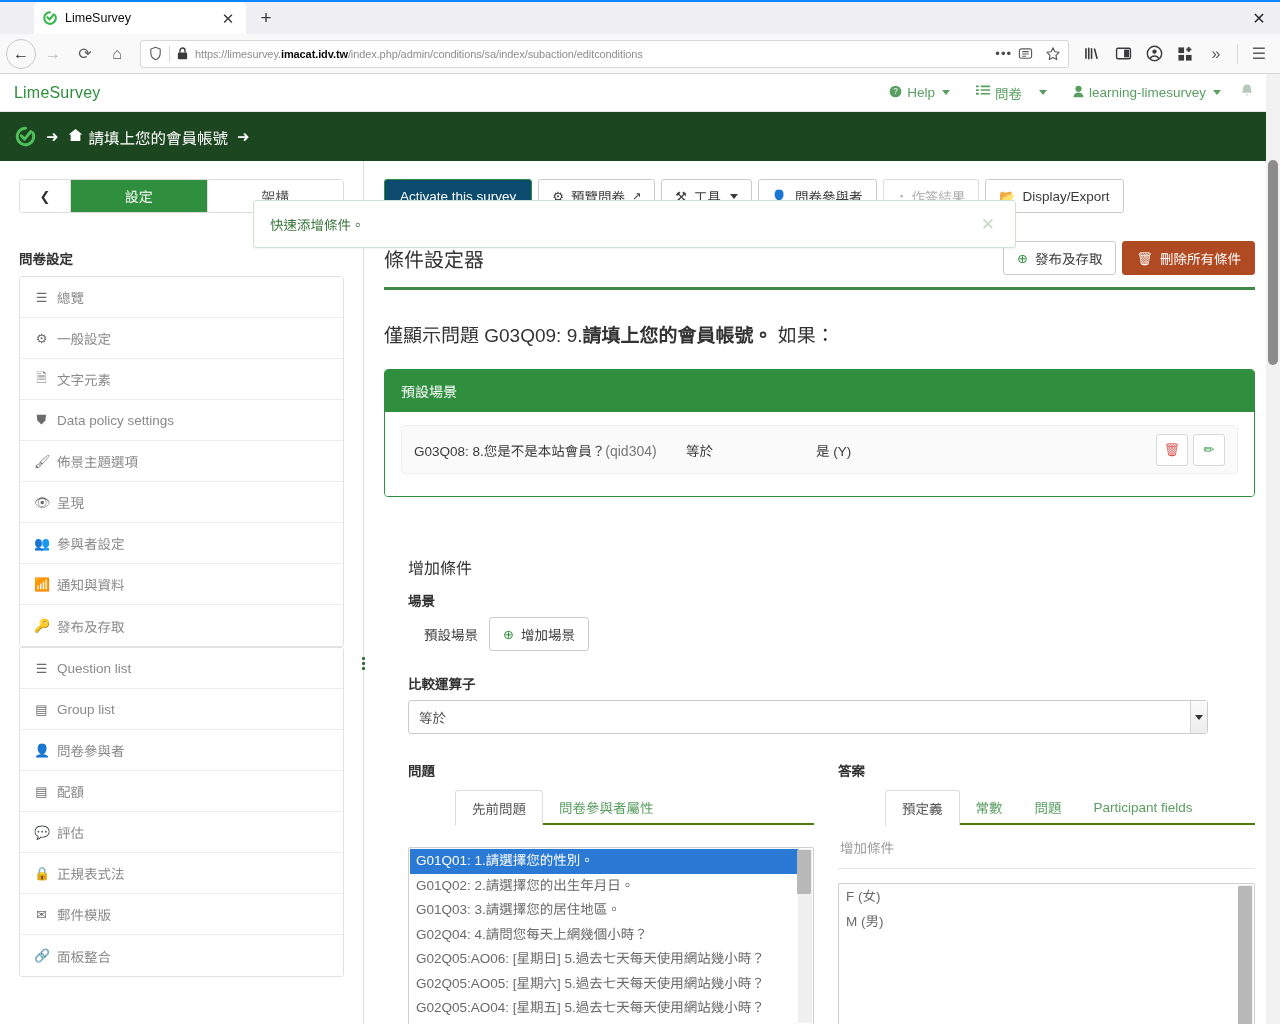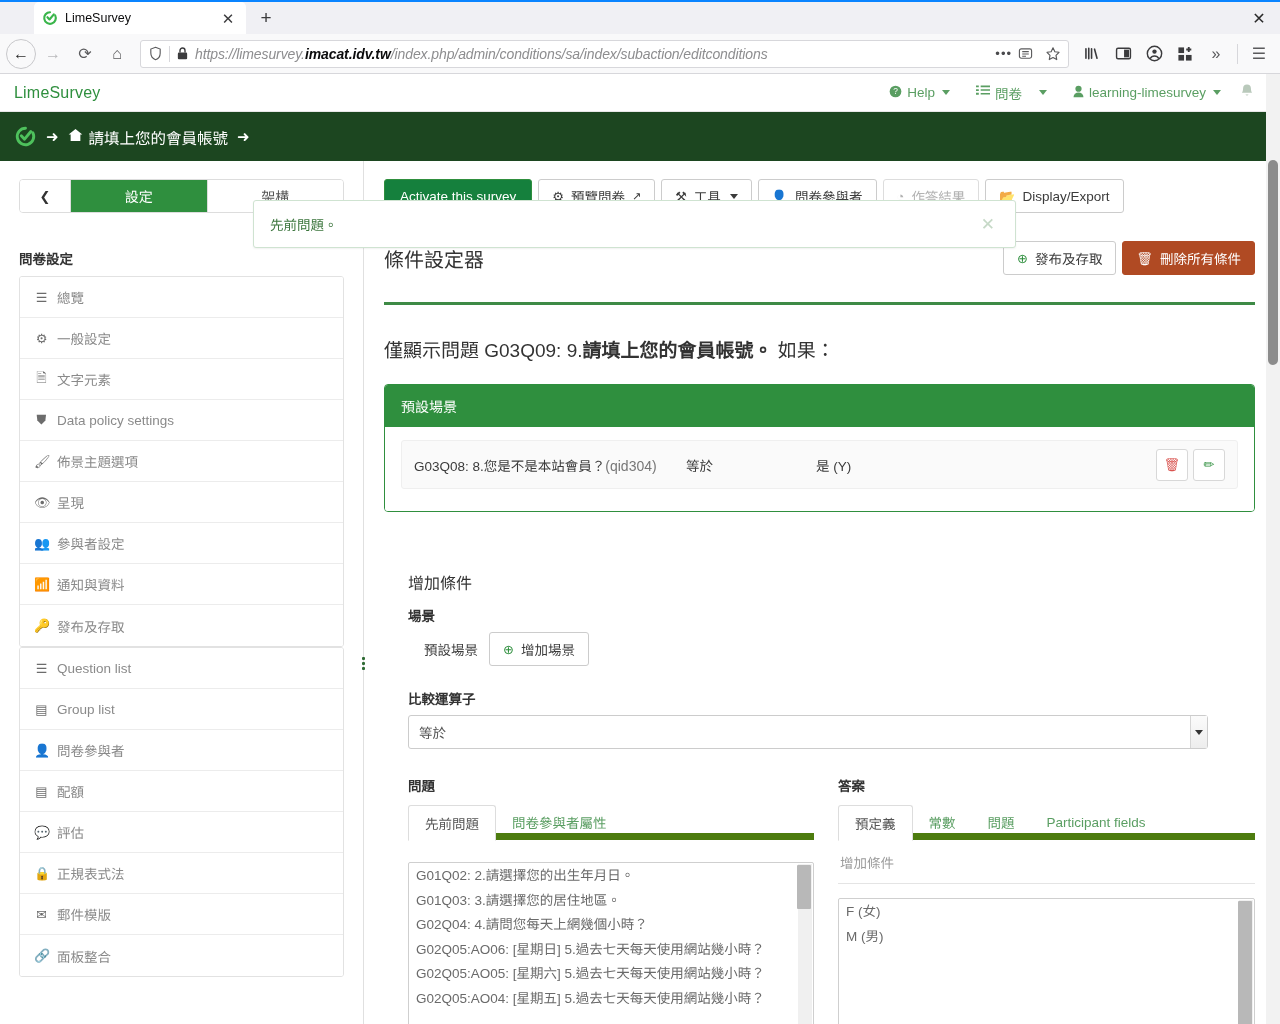--- a/index.html
+++ b/index.html
@@ -64,22 +64,22 @@
   .navbtn.dim { color: #b9b9bb; }
 
   .urlbar {
     flex: 1 1 auto; height: 28px; background: #ffffff; border: 1px solid #d7d7db;
     border-radius: 3px; display: flex; align-items: center; gap: 6px;
     padding: 0 7px; margin: 0 6px; overflow: hidden;
   }
   .urlbar .u-icon { flex: 0 0 auto; display: flex; align-items: center; color: #5a5a5c; }
   .urlbar .sep { width: 1px; height: 16px; background: #d7d7db; flex: 0 0 1px; }
   .urltext {
-    font-size: 14px; color: #8d8d8f; white-space: nowrap; overflow: hidden;
-    flex: 1 1 auto; letter-spacing: -0.1px; font-style: italic;
+    font-size: 11px; color: #8d8d8f; white-space: nowrap; overflow: hidden;
+    flex: 1 1 auto; letter-spacing: -0.1px;
   }
   .urltext b { color: #0c0c0d; font-weight: 700; }
   .urltext .scheme { color: #8d8d8f; }
   .url-dots { color: #4a4a4d; letter-spacing: 1px; font-size: 13px; flex: 0 0 auto; }
   .urlbar .r-icon { flex: 0 0 auto; color: #5a5a5c; display: flex; }
   .nav-right { display: flex; align-items: center; gap: 1px; }
   .vsep { width: 1px; height: 20px; background: #d7d7db; margin: 0 5px; }
 
   
   .viewport {
@@ -167,28 +167,28 @@
 
   
   .ls-main { flex: 1 1 auto; padding: 18px 25px 0 20px; overflow: hidden; position: relative; }
 
   .btnbar { display: flex; gap: 6px; margin-bottom: 28px; }
   .btn {
     height: 34px; display: inline-flex; align-items: center; gap: 7px;
     padding: 0 13px; font-size: 13.5px; border-radius: 3px;
     border: 1px solid #cccccc; background: #fff; color: #3b3b3b; white-space: nowrap;
   }
-  .btn.primary { background: #15803d; border-color: #2f8f3e; color: #fff; padding: 12px 15px; }
+  .btn.primary { background: #0c4a6e; border-color: #2f8f3e; color: #fff; padding: 12px 15px; }
   .btn.disabled { color: #b3b3b3; border-color: #dddddd; }
   .btn .ic { font-size: 13px; }
   .ext { font-size: 11px; }
 
   .panel-head {
     display: flex; align-items: center; border-bottom: 3px solid #3e8a46;
-    padding-bottom: 27px;
+    padding-bottom: 12px;
   }
   .panel-title { font-size: 20px; color: #333; font-weight: 400; }
   .panel-actions { margin-left: auto; display: flex; gap: 6px; }
   .btn.danger { background: #b04a23; border-color: #b04a23; color: #fff; }
 
   .cond-sentence { font-size: 19px; color: #333; margin: 30px 0 22px 0; font-weight: 400; }
   .cond-sentence b { font-weight: 700; }
 
   .scenario {
     border: 1px solid #2f8f3e; border-radius: 4px; overflow: hidden; margin-bottom: 58px;
@@ -233,21 +233,21 @@
   }
   .sel-arrow i {
     width: 0; height: 0; border-left: 4px solid transparent;
     border-right: 4px solid transparent; border-top: 5px solid #333; display: block;
   }
 
   .twocol { display: flex; gap: 24px; margin-top: 26px; }
   .col-q { width: 406px; flex: 0 0 406px; }
   .col-a { flex: 1 1 auto; }
   .col-head { font-size: 13.5px; font-weight: 700; color: #333; margin-bottom: 9px; }
-  .tabs { display: flex; border-bottom: 7px solid #4d7c0f; height: 36px; }
+  .tabs { display: flex; border-bottom: 2px solid #4d7c0f; height: 36px; margin-left: 47px; }
   .tabitem {
     padding: 0 16px; height: 36px; display: flex; align-items: center;
     font-size: 13.5px; color: #5a9e62; position: relative; white-space: nowrap;
   }
   .tabitem.active {
     color: #555; background: #fff; border: 1px solid #ddd; border-bottom: 1px solid #fff;
     border-top-left-radius: 3px; border-top-right-radius: 3px; top: 1px;
   }
   .subfield {
     font-size: 13.5px; color: #9b9b9b; padding: 12px 2px 11px 2px;
@@ -427,21 +427,21 @@
           <svg width="15" height="14" viewBox="0 0 16 15">
               <path d="M8 1L0.7 7h2.1v7h10.4V7h2.1z" fill="#ffffff"></path>
             </svg>
         </span>
         <span>請填上您的會員帳號</span>
       </a>
       <span class="crumb-arrow">➜</span>
     </div>
 
     <div class="toast">
-      <span class="toast-msg">先前問題。</span>
+      <span class="toast-msg">快速添增條件。</span>
       <span class="toast-x">✕</span>
     </div>
 
     <div class="ls-body">
 
       <div class="ls-side">
         <div class="side-inner">
           <div class="tabpills">
             <div class="pill back-pill">❮</div>
             <div class="pill active">
@@ -613,20 +613,21 @@
 
           <div class="twocol">
 
             <div class="col-q">
               <div class="col-head">問題</div>
               <div class="tabs">
                 <div class="tabitem active">先前問題</div>
                 <div class="tabitem">問卷參與者屬性</div>
               </div>
               <div class="listbox" style="margin-top:22px">
+                <div class="lb-opt selected">G01Q01: 1.請選擇您的性別。</div>
                 <div class="lb-opt">G01Q02: 2.請選擇您的出生年月日。</div>
                 <div class="lb-opt">G01Q03: 3.請選擇您的居住地區。</div>
                 <div class="lb-opt">G02Q04: 4.請問您每天上網幾個小時？</div>
                 <div class="lb-opt">G02Q05:AO06: [星期日] 5.過去七天每天使用網站幾小時？</div>
                 <div class="lb-opt">G02Q05:AO05: [星期六] 5.過去七天每天使用網站幾小時？</div>
                 <div class="lb-opt">G02Q05:AO04: [星期五] 5.過去七天每天使用網站幾小時？</div>
                 <div class="lb-scroll">
                     <div class="lb-thumb"></div>
                   </div>
               </div>

